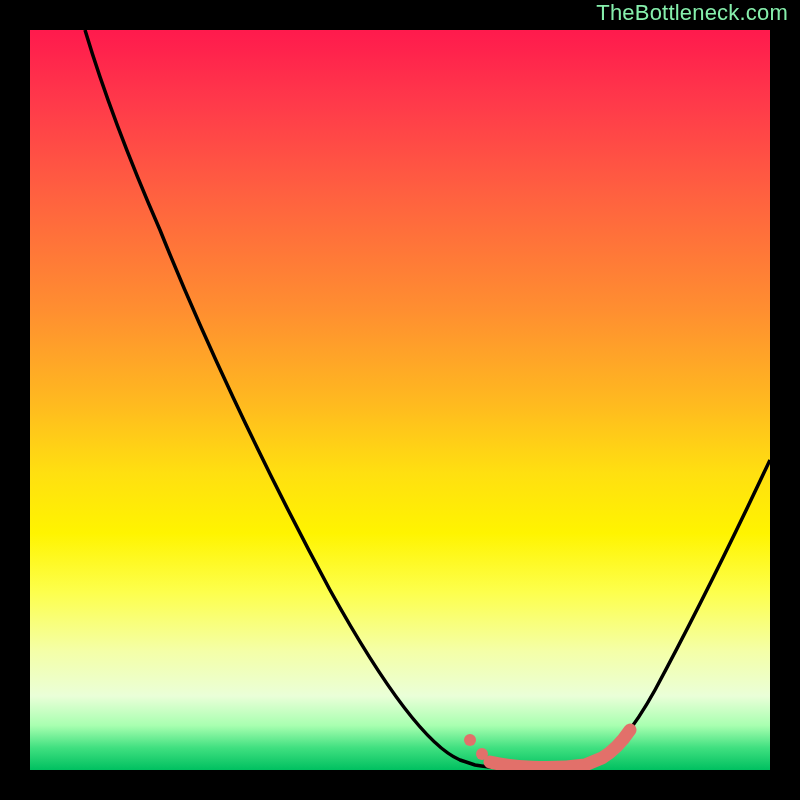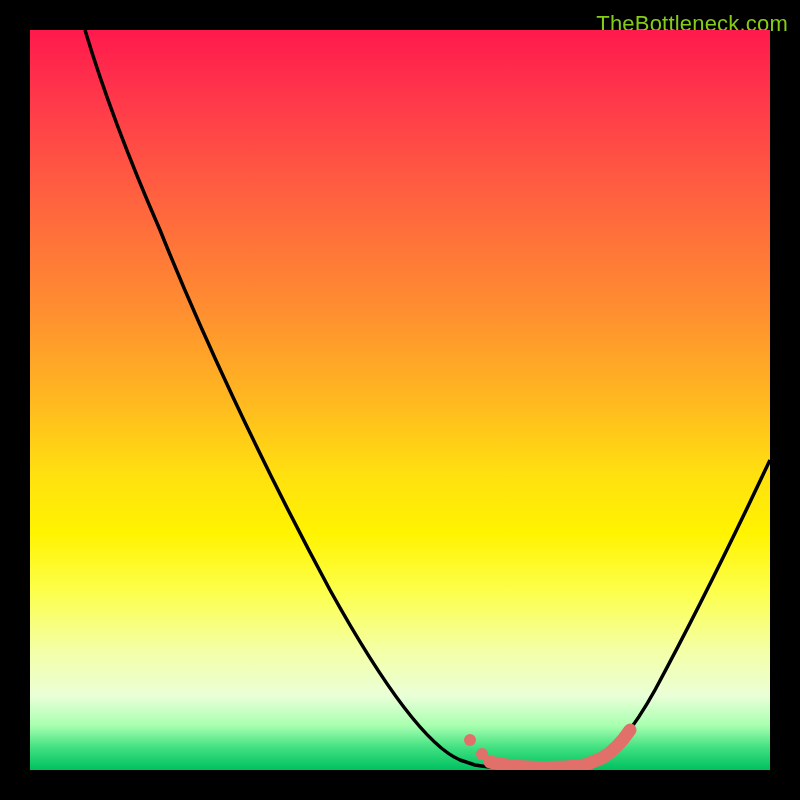--- a/index.html
+++ b/index.html
@@ -43,23 +43,23 @@
   }
   svg.curve {
     position: absolute;
     top: 0;
     left: 0;
     width: 740px;
     height: 740px;
   }
   .watermark {
     position: absolute;
-    top: 11px;
+    top: 0;
     right: 12px;
-    color: #84cc16;
+    color: #86efac;
     font-size: 22px;
     font-weight: 500;
     letter-spacing: 0.2px;
     margin-left: 28px;
   }
 </style>
 </head>
 <body>
 
 <div class="frame">

